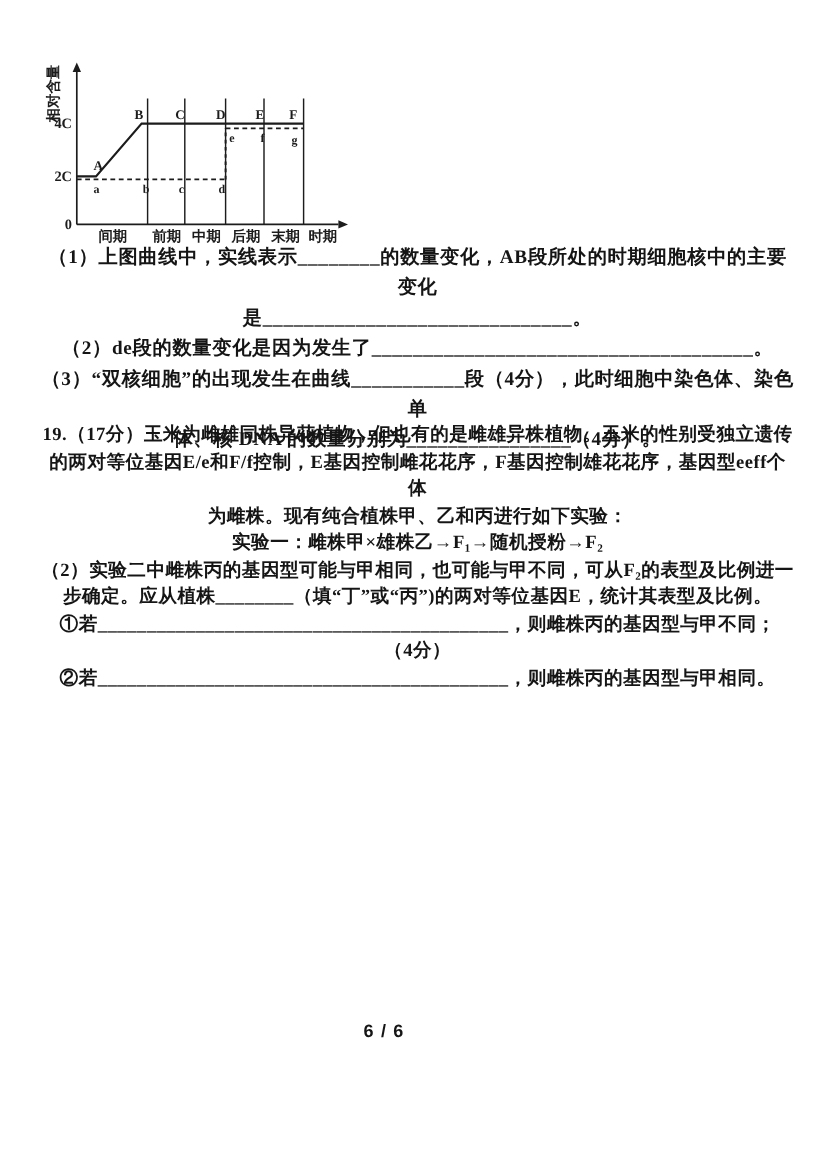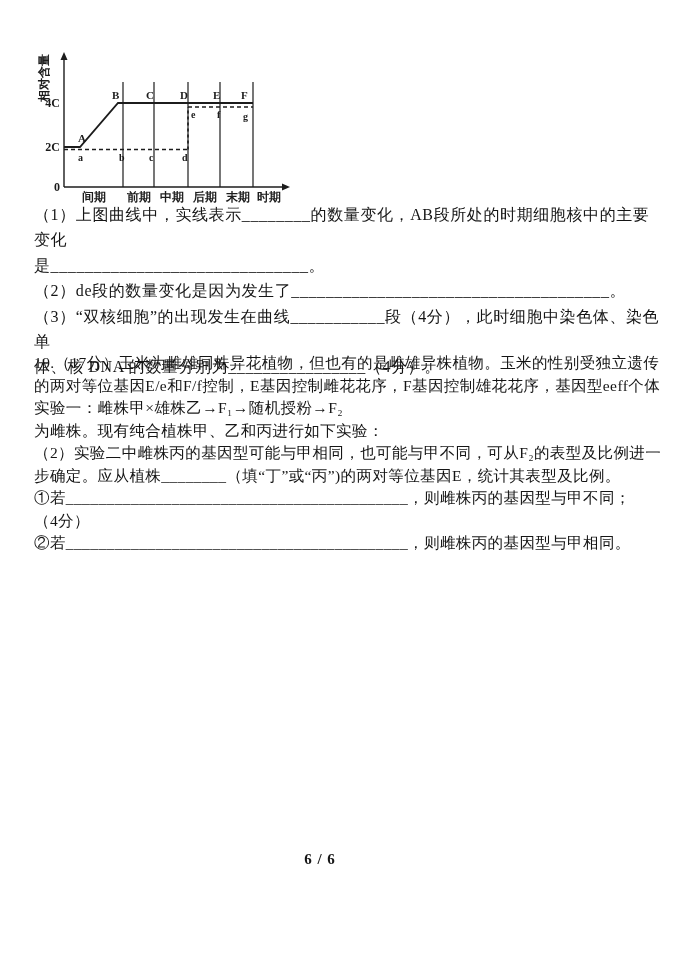--- a/index.html
+++ b/index.html
@@ -12,25 +12,25 @@
     overflow:hidden;
   }
   .sheet{position:absolute;inset:0;}
   .chart{position:absolute;left:36px;top:44px;}
   .chart text{fill:#1c1c1c;}
   .qblock{position:absolute;left:34px;width:628px;}
   #q18{top:202px;}
   #q18 .line{font-size:16px;line-height:25.4px;letter-spacing:0.6px;}
   #q19{top:337px;margin-top:15px;}
   #q19 .line{font-size:15.5px;line-height:22.5px;letter-spacing:0.4px;}
-  .line{white-space:pre-wrap;font-weight:400;}
+  .line{white-space:pre-wrap;font-weight:700;text-align:center;}
   .pageno{
     position:absolute;top:851px;left:0;width:640px;
     text-align:center;
-    font-family:Liberation Serif, serif;
+    font-family:Liberation Sans, sans-serif;
     font-size:15px;font-weight:600;letter-spacing:1px;
   }
 </style>
 </head>
 <body>
 
 <div class="sheet">
 
   <svg class="chart" width="262" height="166" viewBox="0 0 262 166">
 
@@ -84,22 +84,22 @@
     <div class="line">（1）上图曲线中，实线表示________的数量变化，AB段所处的时期细胞核中的主要变化</div>
     <div class="line">是______________________________。</div>
     <div class="line">（2）de段的数量变化是因为发生了_____________________________________。</div>
     <div class="line">（3）“双核细胞”的出现发生在曲线___________段（4分），此时细胞中染色体、染色单</div>
     <div class="line">体、核 DNA 的数量分别为________________（4分）。</div>
   </div>
 
   <div id="q19" class="qblock">
     <div class="line">19.（17分）玉米为雌雄同株异花植物，但也有的是雌雄异株植物。玉米的性别受独立遗传</div>
     <div class="line">的两对等位基因E/e和F/f控制，E基因控制雌花花序，F基因控制雄花花序，基因型eeff个体</div>
+    <div class="line">为雌株。现有纯合植株甲、乙和丙进行如下实验：</div>
     <div class="line">实验一：雌株甲×雄株乙→F₁→随机授粉→F₂</div>
-    <div class="line">为雌株。现有纯合植株甲、乙和丙进行如下实验：</div>
     <div class="line">（2）实验二中雌株丙的基因型可能与甲相同，也可能与甲不同，可从F₂的表型及比例进一</div>
     <div class="line">步确定。应从植株________（填“丁”或“丙”)的两对等位基因E，统计其表型及比例。</div>
     <div class="line">①若__________________________________________，则雌株丙的基因型与甲不同；</div>
     <div class="line">（4分）</div>
     <div class="line">②若__________________________________________，则雌株丙的基因型与甲相同。</div>
   </div>
 
   <div class="pageno">6 / 6</div>
 
 </div>

